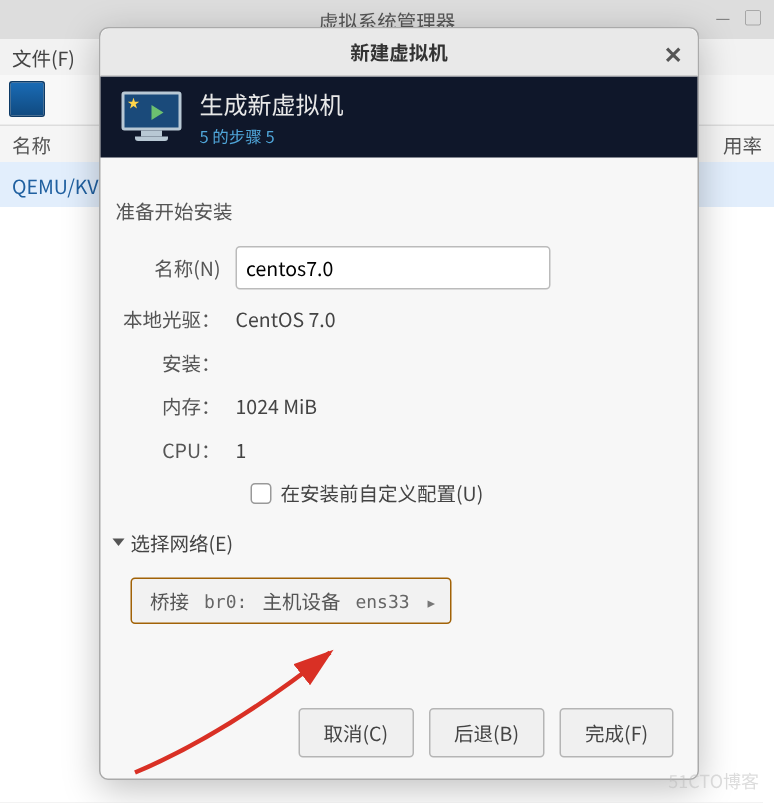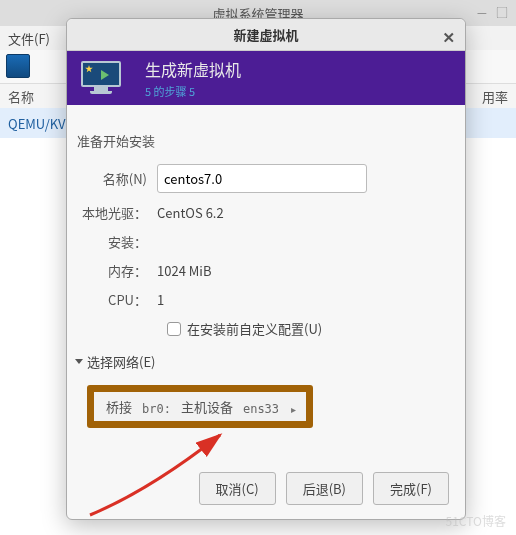--- a/index.html
+++ b/index.html
@@ -10,40 +10,40 @@
 .main-titlebar .ctrls span{width:16px;height:16px;display:inline-flex;align-items:center;justify-content:center;color:#777;font-size:11px}
 .menubar{background:#f2f2f2;height:24px;display:flex;align-items:center;padding:0 8px;color:#444}
 .toolbar{background:#f8f8f8;height:34px;border-bottom:1px solid #ddd;padding:4px 6px}
 .toolbar .tb-icon{width:24px;height:24px;display:inline-block;background:linear-gradient(#1a6bb5,#104a80);border:1px solid #0d3a66;border-radius:2px}
 .vm-header{background:#f5f5f5;height:24px;display:flex;align-items:center;padding:0 8px;color:#555}
 .vm-header .col-name{flex:1}
 .vm-row{background:#e2eefc;height:30px;display:flex;align-items:center;padding:0 8px;color:#2060a0}
 .dialog{position:absolute;top:18px;left:66px;width:400px;height:502px;background:#f7f7f7;border:1px solid #aaa;border-radius:6px;box-shadow:0 6px 24px rgba(0,0,0,.25)}
 .dlg-titlebar{height:32px;background:#e9e9e9;border-bottom:1px solid #ccc;border-radius:6px 6px 0 0;display:flex;align-items:center;justify-content:center;color:#333;font-weight:600;position:relative}
 .dlg-titlebar .close{position:absolute;right:10px;top:7px;font-size:15px;color:#555;cursor:pointer}
-.dlg-banner{background:#4c1d95;height:54px;display:flex;align-items:center;padding:0 14px;gap:24px}
+.dlg-banner{background:#0f172a;height:54px;display:flex;align-items:center;padding:0 14px;gap:12px}
 .dlg-banner .monitor{width:40px;height:34px;position:relative}
 .dlg-banner .monitor .screen{width:40px;height:26px;background:#1a4a7a;border:2px solid #b8c8d4;border-radius:2px;position:relative}
 .dlg-banner .monitor .star{position:absolute;top:2px;left:2px;width:8px;height:8px;background:#ffd54a;clip-path:polygon(50% 0,61% 35%,98% 35%,68% 57%,79% 91%,50% 70%,21% 91%,32% 57%,2% 35%,39% 35%)}
 .dlg-banner .monitor .play{position:absolute;top:7px;left:18px;width:0;height:0;border-left:8px solid #6cc070;border-top:5px solid transparent;border-bottom:5px solid transparent}
 .dlg-banner .monitor .stand{width:14px;height:4px;background:#b8c8d4;margin:0 auto}
 .dlg-banner .monitor .base{width:22px;height:3px;background:#b8c8d4;margin:0 auto;border-radius:0 0 2px 2px}
 .dlg-banner .txt .t1{color:#e8e8e8;font-size:16px}
 .dlg-banner .txt .t2{color:#4fa5d8;font-size:11px;margin-top:2px}
 .dlg-body{padding:16px 20px 10px 4px;color:#444}
 .ready{margin:10px 0 14px 6px;color:#555}
 .row{display:flex;align-items:center;margin-bottom:10px}
 .row .lbl{width:86px;text-align:right;padding-right:10px;color:#555}
 .row .val{color:#444}
 input[type=text]{width:210px;padding:4px 6px;border:1px solid #bbb;border-radius:3px;background:#fff}
 .chk-row{display:flex;align-items:center;gap:6px;margin-left:96px;margin-top:4px}
 .chk{width:14px;height:14px;border:1px solid #999;border-radius:3px;background:#fff}
 .expander{margin:14px 0 8px 4px;display:flex;align-items:center;gap:4px;color:#444;cursor:pointer}
 .triangle{width:0;height:0;border-top:5px solid #555;border-left:4px solid transparent;border-right:4px solid transparent}
-.net-btn{margin-left:16px;margin-top:6px;display:inline-flex;align-items:flex-end;gap:6px;padding:5px 10px;border:7px solid #a16207;background:#f2f2f2;border-radius:3px;color:#555;cursor:pointer}
+.net-btn{margin-left:16px;margin-top:6px;display:inline-flex;align-items:center;gap:6px;padding:5px 10px;border:1px solid #a16207;background:#f2f2f2;border-radius:3px;color:#555;cursor:pointer}
 .nb-seg{padding:0 2px}
 .mono{font-family:monospace;font-size:12px;color:#666}
 .chevr{font-size:10px;color:#777;margin-left:4px}
 .dlg-buttons{position:absolute;bottom:14px;right:16px;display:flex;gap:10px}
 .btn{padding:6px 16px;border:1px solid #b5b5b5;background:#f0f0f0;border-radius:3px;color:#444;cursor:pointer}
 .arrow{position:absolute;left:80px;top:430px;pointer-events:none}
 .arrow svg{overflow:visible}
 .watermark{position:absolute;right:10px;bottom:6px;color:#bbb;font-size:12px;opacity:.5;pointer-events:none}
 </style>
 </head>
@@ -93,21 +93,21 @@
   </div>
   <div class="dlg-body">
     <div class="ready">准备开始安装</div>
 
     <div class="row">
       <span class="lbl">名称(N)</span>
       <input type="text" value="centos7.0" style="">
     </div>
     <div class="row">
       <span class="lbl">本地光驱：</span>
-      <span class="val">CentOS 6.2</span>
+      <span class="val">CentOS 7.0</span>
     </div>
     <div class="row">
       <span class="lbl">安装：</span>
     </div>
     <div class="row">
       <span class="lbl">内存：</span>
       <span class="val">1024 MiB</span>
     </div>
     <div class="row">
       <span class="lbl">CPU：</span>

